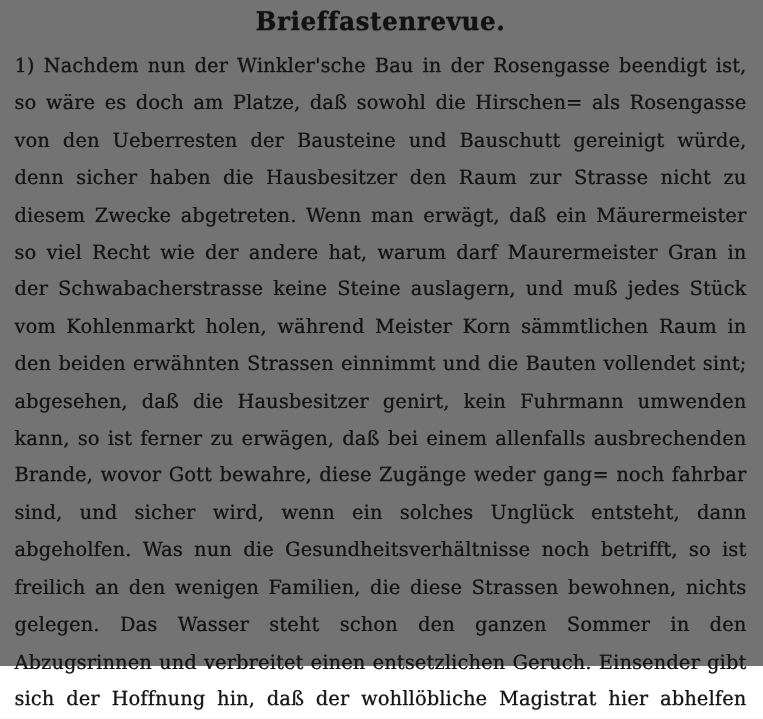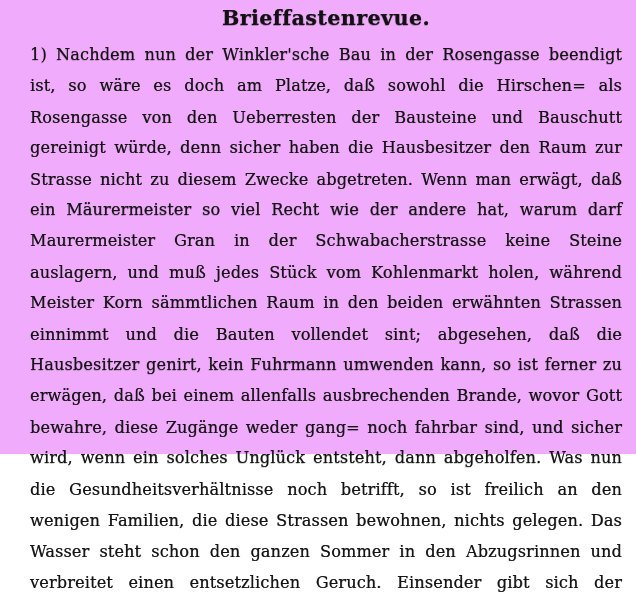--- a/index.html
+++ b/index.html
@@ -9,24 +9,24 @@
   }
   body {
     width: 636px;
     height: 599px;
     overflow: hidden;
     font-family: "DejaVu Serif", serif;
   }
   .page {
     position: relative;
     width: 636px;
-    height: 454px;
-    background: #f0abfc;
+    height: 555px;
+    background: #737373;
     box-sizing: border-box;
-    padding: 4px 14px 0 30px;
+    padding: 4px 14px 0 12px;
   }
   .doc-title {
     text-align: center;
     font-family: "DejaVu Serif", serif;
     font-weight: bold;
     font-size: 20.5px;
     letter-spacing: 0.5px;
     color: #121212;
     margin: 2px 0 10px 0;
     text-shadow: 0.4px 0 0 rgba(0,0,0,0.55), -0.3px 0.3px 0 rgba(0,0,0,0.25);

